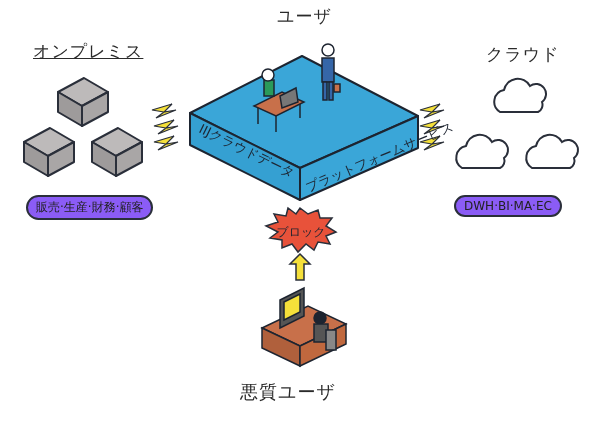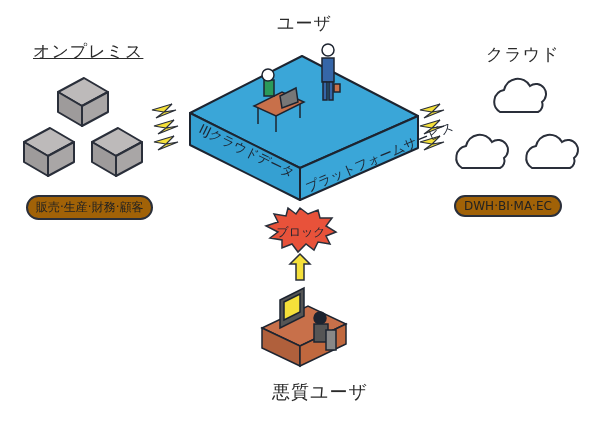--- a/index.html
+++ b/index.html
@@ -1,28 +1,28 @@
 <!DOCTYPE html>
 <html><head>
 <meta charset="utf-8">
 <style>
   html,body{margin:0;padding:0;background:#fff;}
   body{width:600px;height:422px;position:relative;overflow:hidden;font-family:"DejaVu Sans",sans-serif;color:#222;}
   .lbl{position:absolute;font-size:17px;letter-spacing:1px;color:#2a2a2a;}
-  .pill{position:absolute;background:#a16207;border:2px solid #2a2f3a;border-radius:14px;font-size:12px;padding:2px 8px;color:#222;white-space:nowrap;}
+  .pill{position:absolute;background:#8b5cf6;border:2px solid #2a2f3a;border-radius:14px;font-size:12px;padding:2px 8px;color:#222;white-space:nowrap;}
   svg{position:absolute;left:0;top:0;}
   .plat-text{font-size:13px;fill:#1d2430;}
 </style>
 </head>
 <body>
 
 <div class="lbl" style="left:33px;top:40px;text-decoration:underline;">オンプレミス</div>
-<div class="lbl" style="left:277px;top:12px;font-family:Liberation Serif, serif;">ユーザ</div>
+<div class="lbl" style="left:277px;top:5px;font-family:Liberation Serif, serif;">ユーザ</div>
 <div class="lbl" style="left:486px;top:43px;text-align:right;">クラウド</div>
-<div class="lbl" style="left:272px;top:380px;font-size:18px;">悪質ユーザ</div>
+<div class="lbl" style="left:240px;top:380px;font-size:18px;">悪質ユーザ</div>
 
 <div class="pill" style="left:26px;top:195px;">販売·生産·財務·顧客</div>
 <div class="pill" style="left:454px;top:195px;">DWH·BI·MA·EC</div>
 
 <svg width="600" height="422" viewBox="0 0 600 422">
 
   <g stroke="#2a2f3a" stroke-width="2" stroke-linejoin="round">
     <polygon points="58,92 84,78 108,92 82,106" fill="#bdbaba"></polygon>
     <polygon points="58,92 82,106 82,126 58,112" fill="#9e9b9b"></polygon>
     <polygon points="82,106 108,92 108,112 82,126" fill="#a9a6a6"></polygon>

